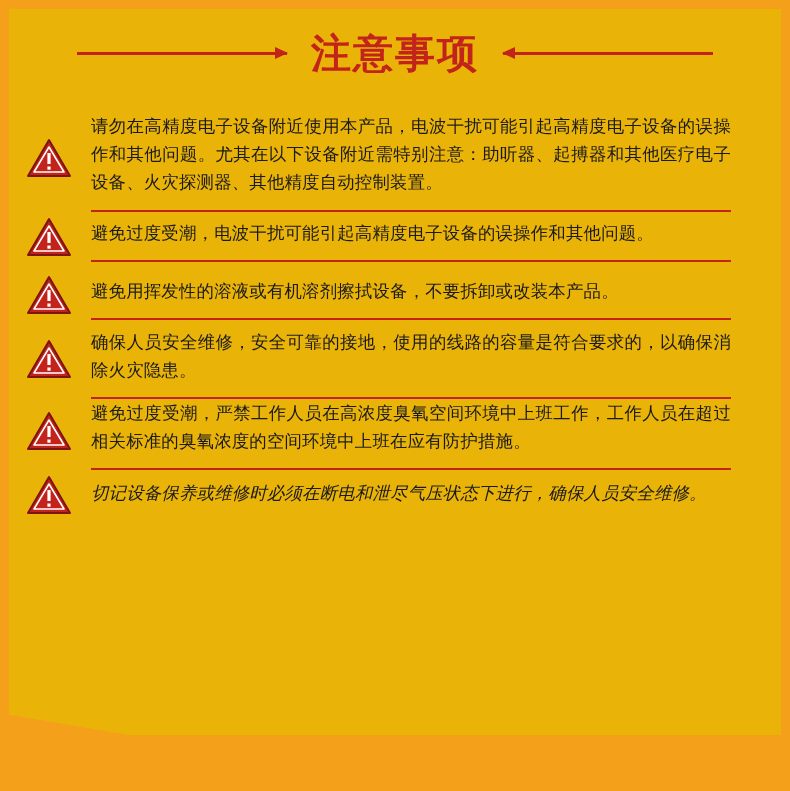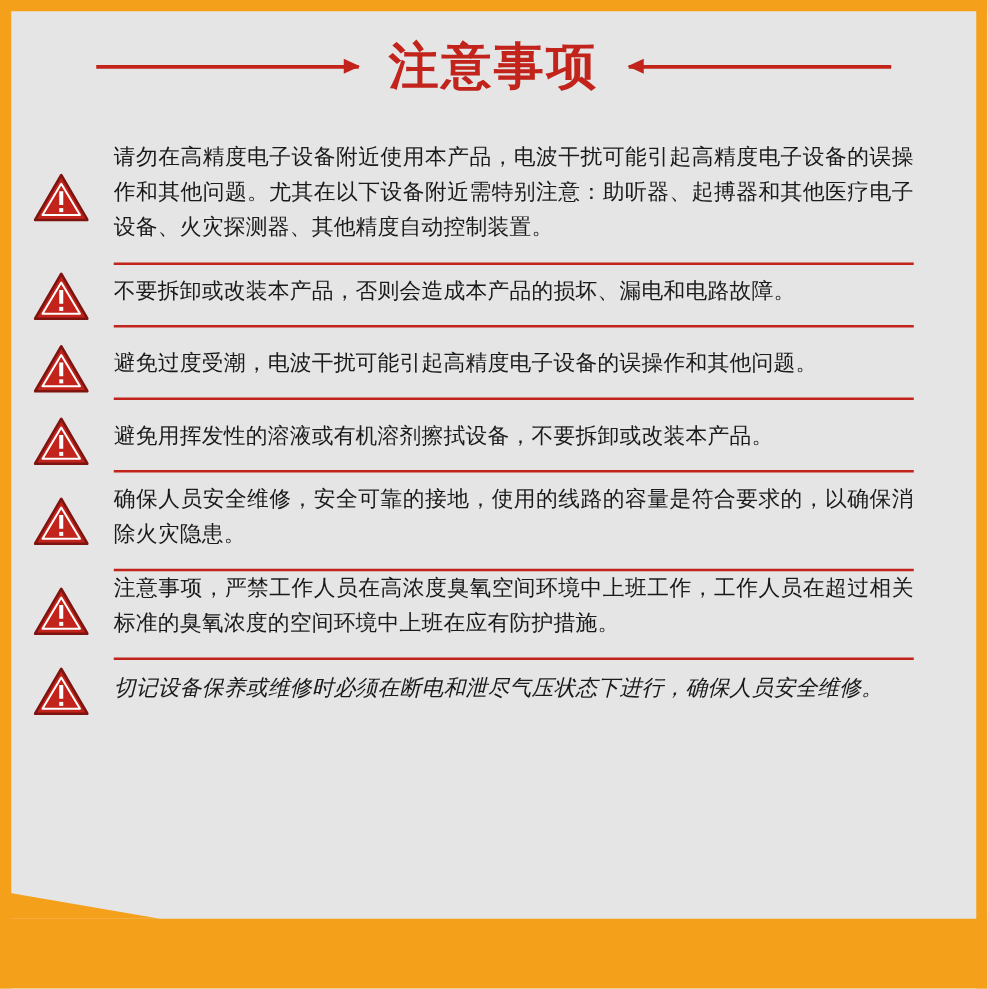--- a/index.html
+++ b/index.html
@@ -9,21 +9,21 @@
   body {
     width: 790px;
     height: 791px;
     overflow: hidden;
     font-family: "DejaVu Sans", "Liberation Sans", sans-serif;
   }
   #page {
     position: relative;
     width: 790px;
     height: 791px;
-    background: #e5e5e5;
+    background: #eab308;
     box-sizing: border-box;
     overflow: hidden;
   }
   
   .frame-top {
     position: absolute;
     top: 0; left: 0;
     width: 790px; height: 9px;
     background: #f5a01b;
   }
@@ -168,33 +168,20 @@
           <polygon points="22,9 37,34 7,34" fill="none" stroke="#ffffff" stroke-width="1.6" stroke-linejoin="round"></polygon>
           <rect x="20.4" y="15" width="3.2" height="11" fill="#ffffff"></rect>
           <rect x="20.4" y="28.5" width="3.2" height="3.2" fill="#ffffff"></rect>
         </svg>
       </span>
       <div class="notice-inner">
         <div class="notice-text">请勿在高精度电子设备附近使用本产品，电波干扰可能引起高精度电子设备的误操作和其他问题。尤其在以下设备附近需特别注意：助听器、起搏器和其他医疗电子设备、火灾探测器、其他精度自动控制装置。</div>
       </div>
     </div>
 
-    <div class="notice-item">
-      <span class="warn-icon">
-        <svg width="44" height="40" viewBox="0 0 44 40">
-          <polygon points="22,2 43,38 1,38" fill="#c2231b" stroke="#7d1410" stroke-width="2" stroke-linejoin="round"></polygon>
-          <polygon points="22,9 37,34 7,34" fill="none" stroke="#ffffff" stroke-width="1.6" stroke-linejoin="round"></polygon>
-          <rect x="20.4" y="15" width="3.2" height="11" fill="#ffffff"></rect>
-          <rect x="20.4" y="28.5" width="3.2" height="3.2" fill="#ffffff"></rect>
-        </svg>
-      </span>
-      <div class="notice-inner">
-        <div class="notice-text">不要拆卸或改装本产品，否则会造成本产品的损坏、漏电和电路故障。</div>
-      </div>
-    </div>
 
     <div class="notice-item">
       <span class="warn-icon">
         <svg width="44" height="40" viewBox="0 0 44 40">
           <polygon points="22,2 43,38 1,38" fill="#c2231b" stroke="#7d1410" stroke-width="2" stroke-linejoin="round"></polygon>
           <polygon points="22,9 37,34 7,34" fill="none" stroke="#ffffff" stroke-width="1.6" stroke-linejoin="round"></polygon>
           <rect x="20.4" y="15" width="3.2" height="11" fill="#ffffff"></rect>
           <rect x="20.4" y="28.5" width="3.2" height="3.2" fill="#ffffff"></rect>
         </svg>
       </span>
@@ -234,21 +221,21 @@
     <div class="notice-item">
       <span class="warn-icon">
         <svg width="44" height="40" viewBox="0 0 44 40">
           <polygon points="22,2 43,38 1,38" fill="#c2231b" stroke="#7d1410" stroke-width="2" stroke-linejoin="round"></polygon>
           <polygon points="22,9 37,34 7,34" fill="none" stroke="#ffffff" stroke-width="1.6" stroke-linejoin="round"></polygon>
           <rect x="20.4" y="15" width="3.2" height="11" fill="#ffffff"></rect>
           <rect x="20.4" y="28.5" width="3.2" height="3.2" fill="#ffffff"></rect>
         </svg>
       </span>
       <div class="notice-inner">
-        <div class="notice-text">注意事项，严禁工作人员在高浓度臭氧空间环境中上班工作，工作人员在超过相关标准的臭氧浓度的空间环境中上班在应有防护措施。</div>
+        <div class="notice-text">避免过度受潮，严禁工作人员在高浓度臭氧空间环境中上班工作，工作人员在超过相关标准的臭氧浓度的空间环境中上班在应有防护措施。</div>
       </div>
     </div>
 
     <div class="notice-item">
       <span class="warn-icon">
         <svg width="44" height="40" viewBox="0 0 44 40">
           <polygon points="22,2 43,38 1,38" fill="#c2231b" stroke="#7d1410" stroke-width="2" stroke-linejoin="round"></polygon>
           <polygon points="22,9 37,34 7,34" fill="none" stroke="#ffffff" stroke-width="1.6" stroke-linejoin="round"></polygon>
           <rect x="20.4" y="15" width="3.2" height="11" fill="#ffffff"></rect>
           <rect x="20.4" y="28.5" width="3.2" height="3.2" fill="#ffffff"></rect>

